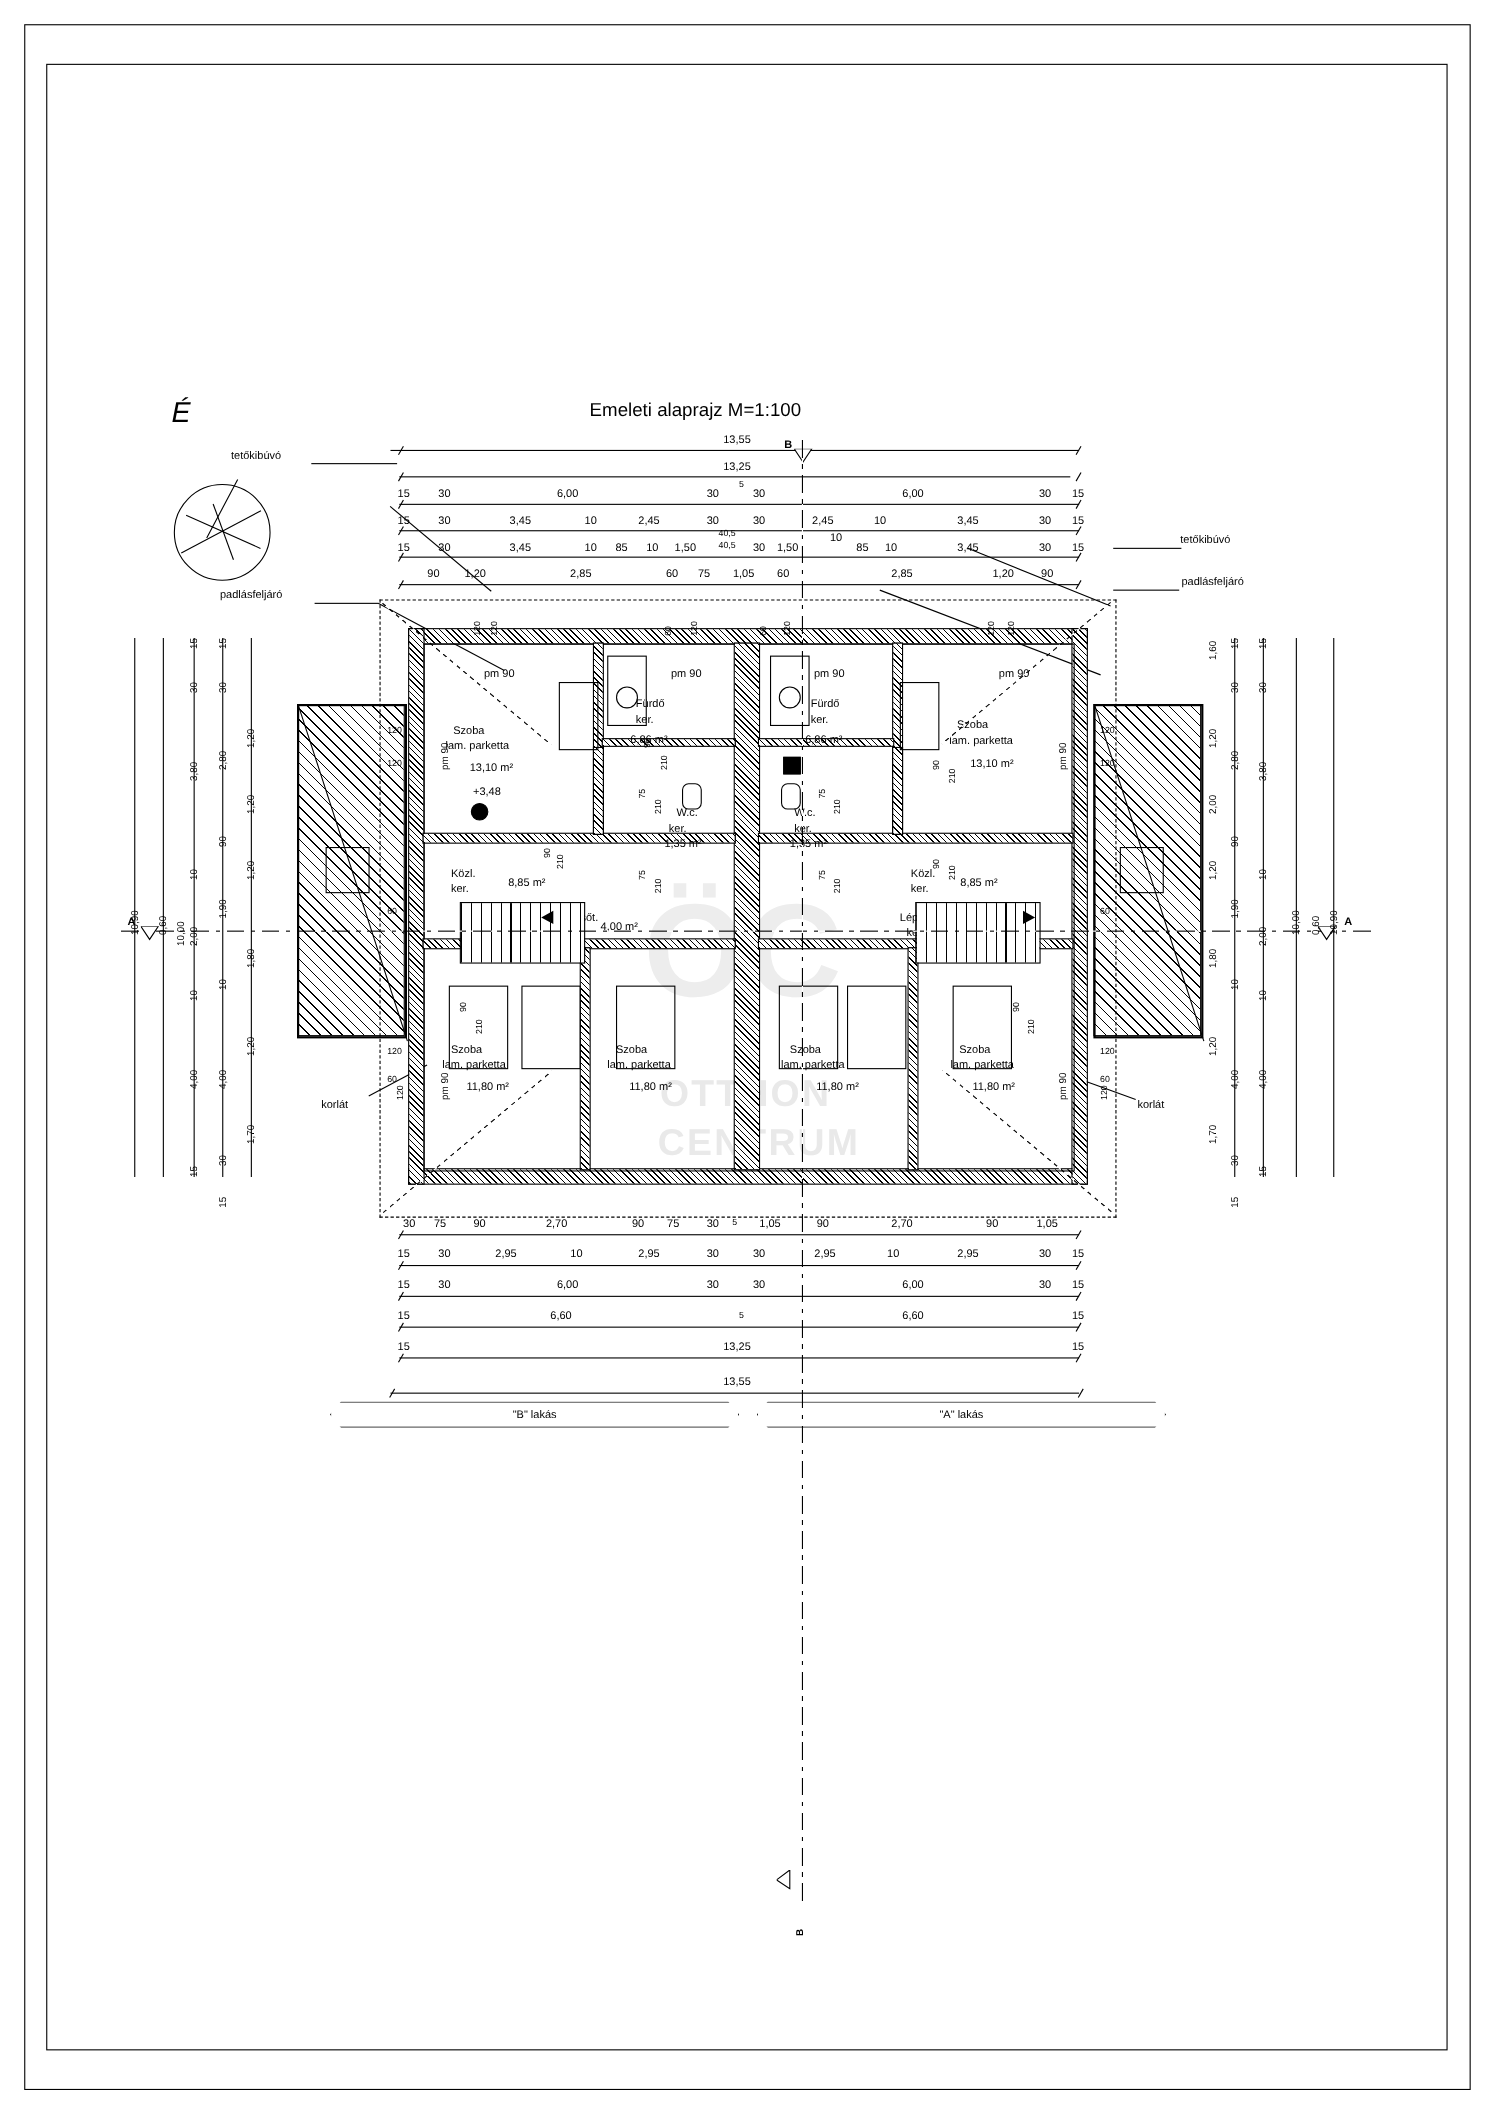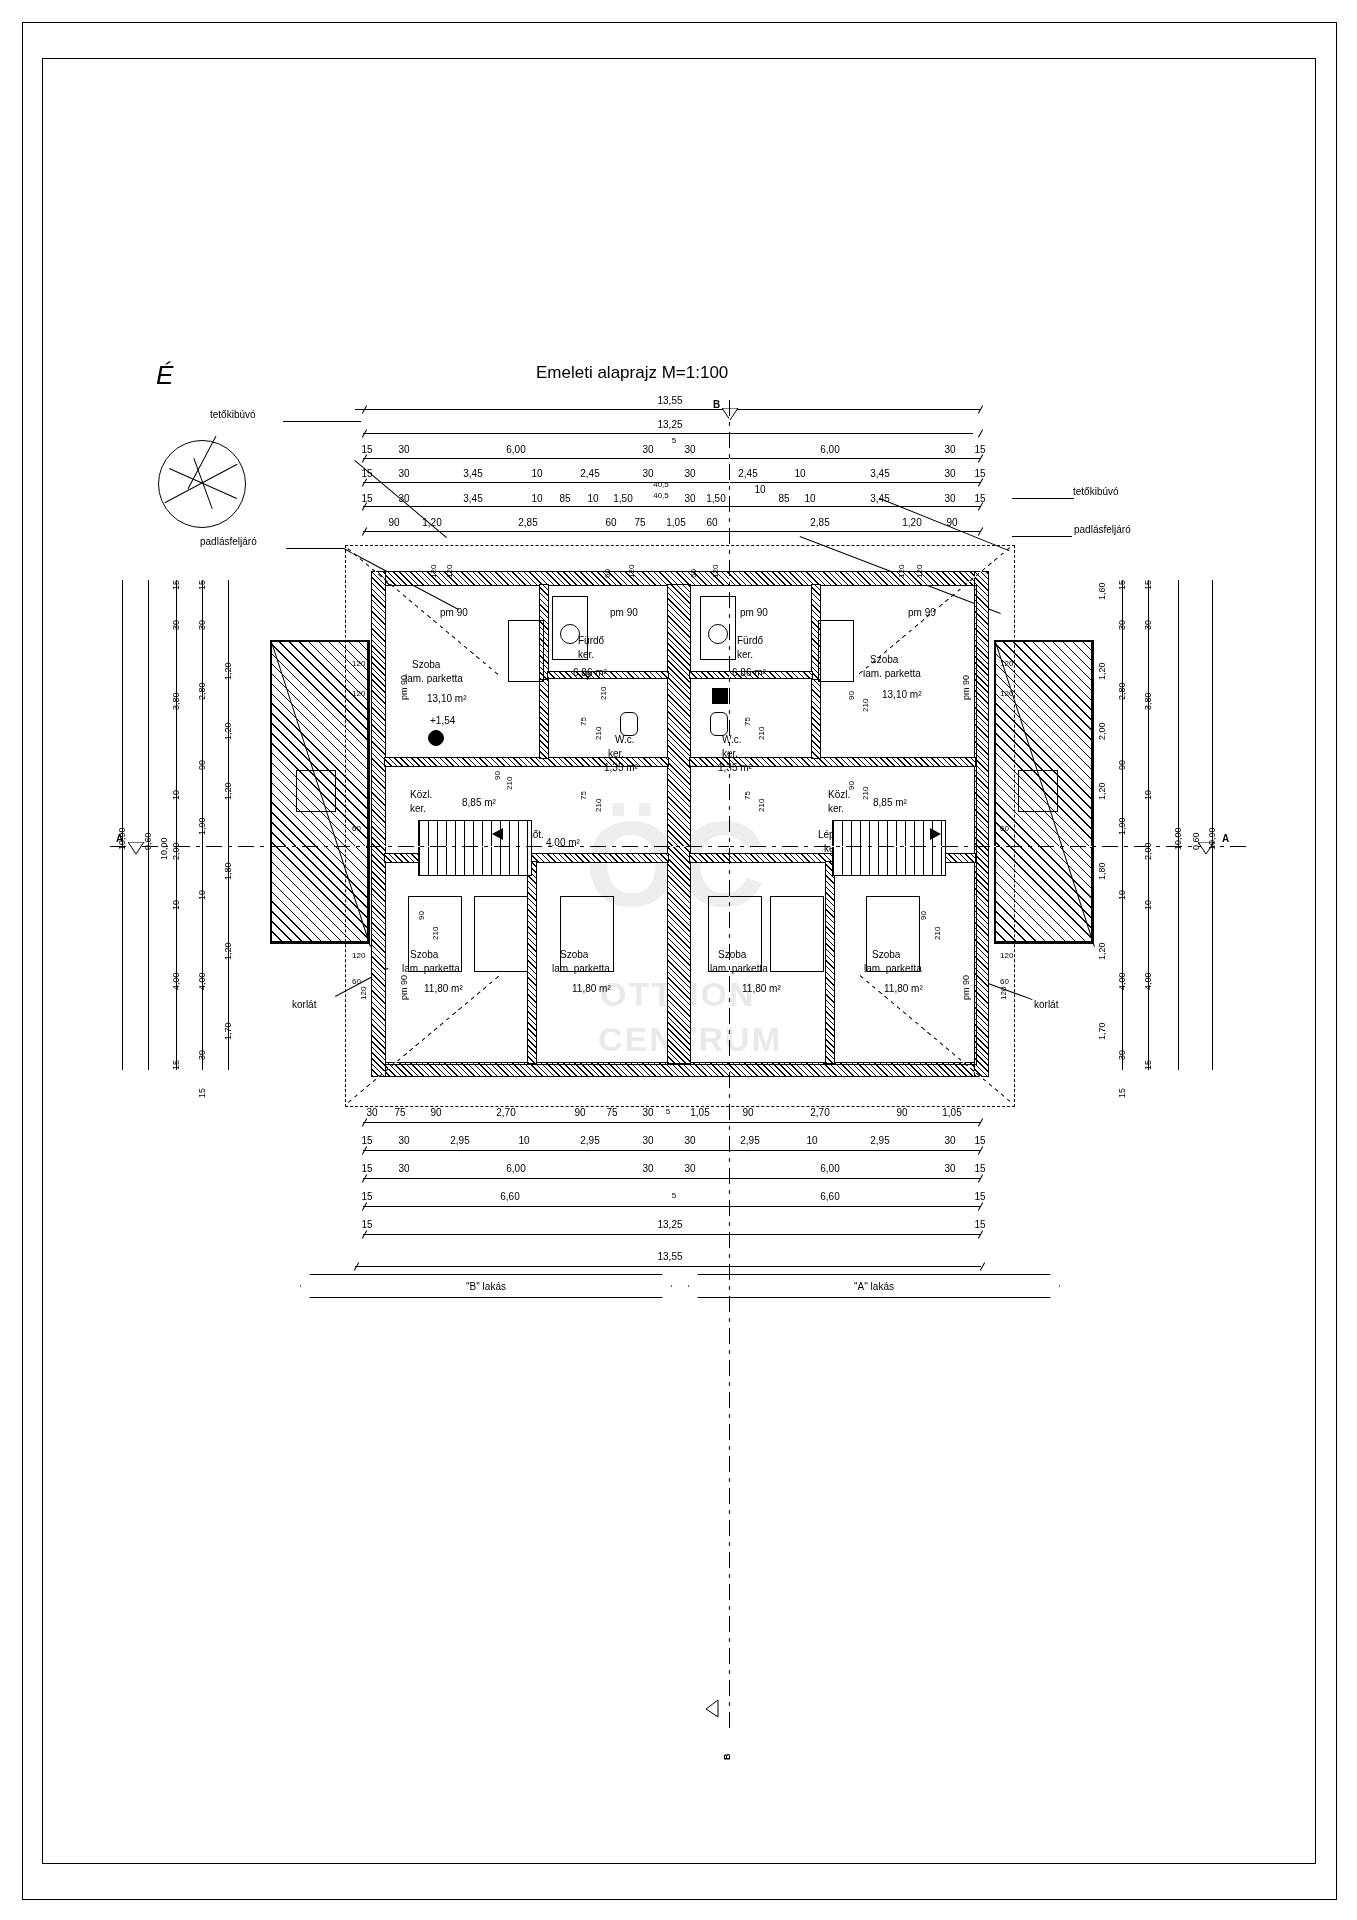--- a/index.html
+++ b/index.html
@@ -185,21 +185,21 @@
   <div class="wall" style="left:690px;top:854px;width:285px;height:8px;"></div>
   <div class="wall" style="left:812px;top:680px;width:8px;height:78px;"></div>
   <div class="wall" style="left:826px;top:862px;width:8px;height:201px;"></div>
 
   <div class="wall" style="left:548px;top:672px;width:120px;height:6px;"></div>
   <div class="wall" style="left:690px;top:672px;width:122px;height:6px;"></div>
 
   <div class="t" style="left:412px;top:660px;">Szoba</div>
   <div class="t" style="left:405px;top:674px;">lam. parketta</div>
   <div class="t" style="left:427px;top:694px;">13,10 m²</div>
-  <div class="t" style="left:430px;top:716px;">+1,54</div>
+  <div class="t" style="left:430px;top:716px;">+3,48</div>
 
   <div class="t" style="left:578px;top:636px;">Fürdő</div>
   <div class="t" style="left:578px;top:650px;">ker.</div>
   <div class="t" style="left:573px;top:668px;">6,86 m²</div>
 
   <div class="t" style="left:615px;top:735px;">W.c.</div>
   <div class="t" style="left:608px;top:749px;">ker.</div>
   <div class="t" style="left:604px;top:763px;">1,35 m²</div>
 
   <div class="t" style="left:410px;top:790px;">Közl.</div>

